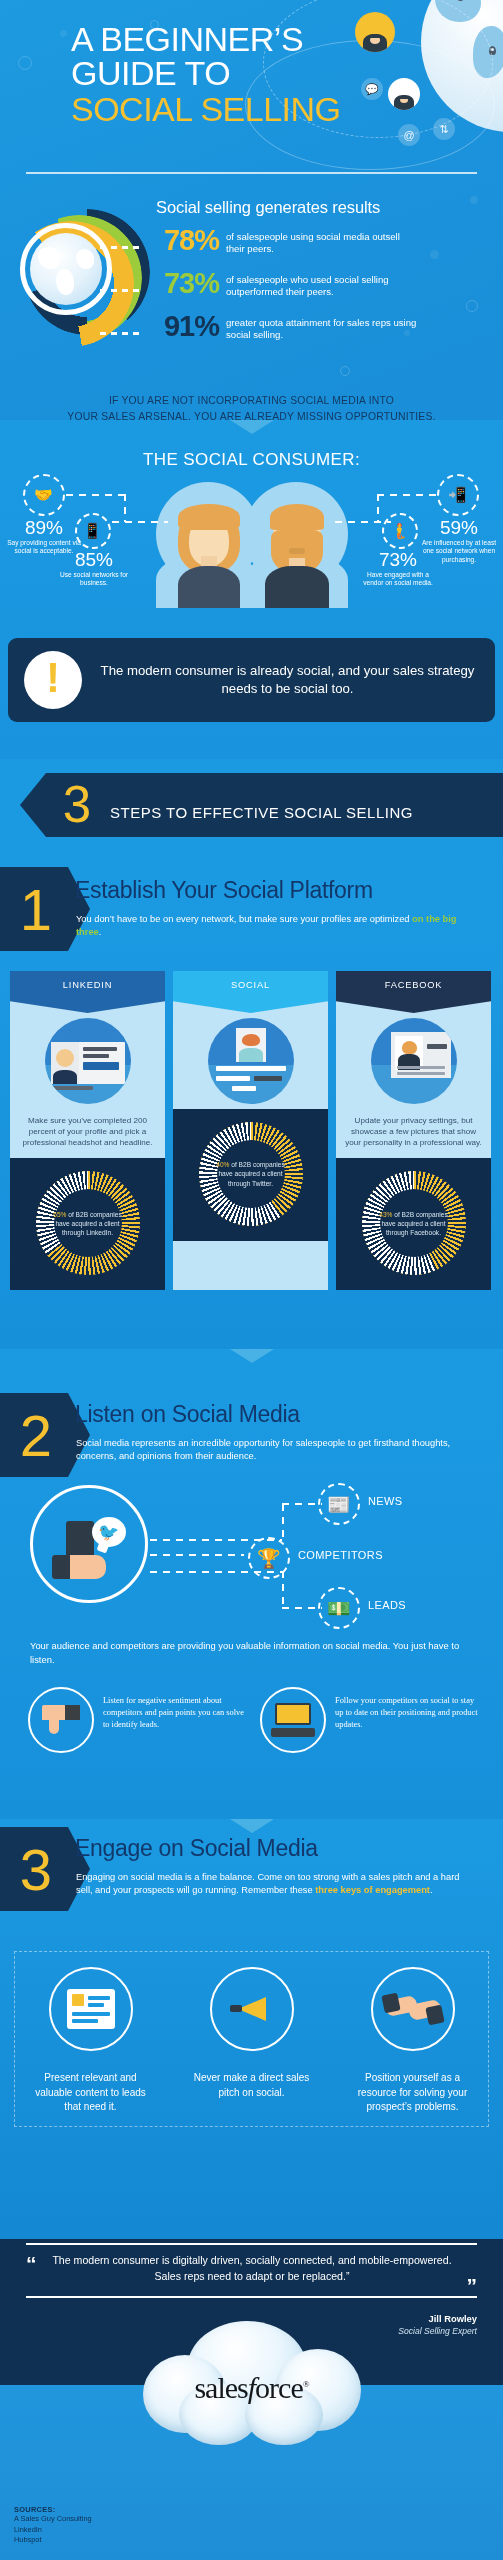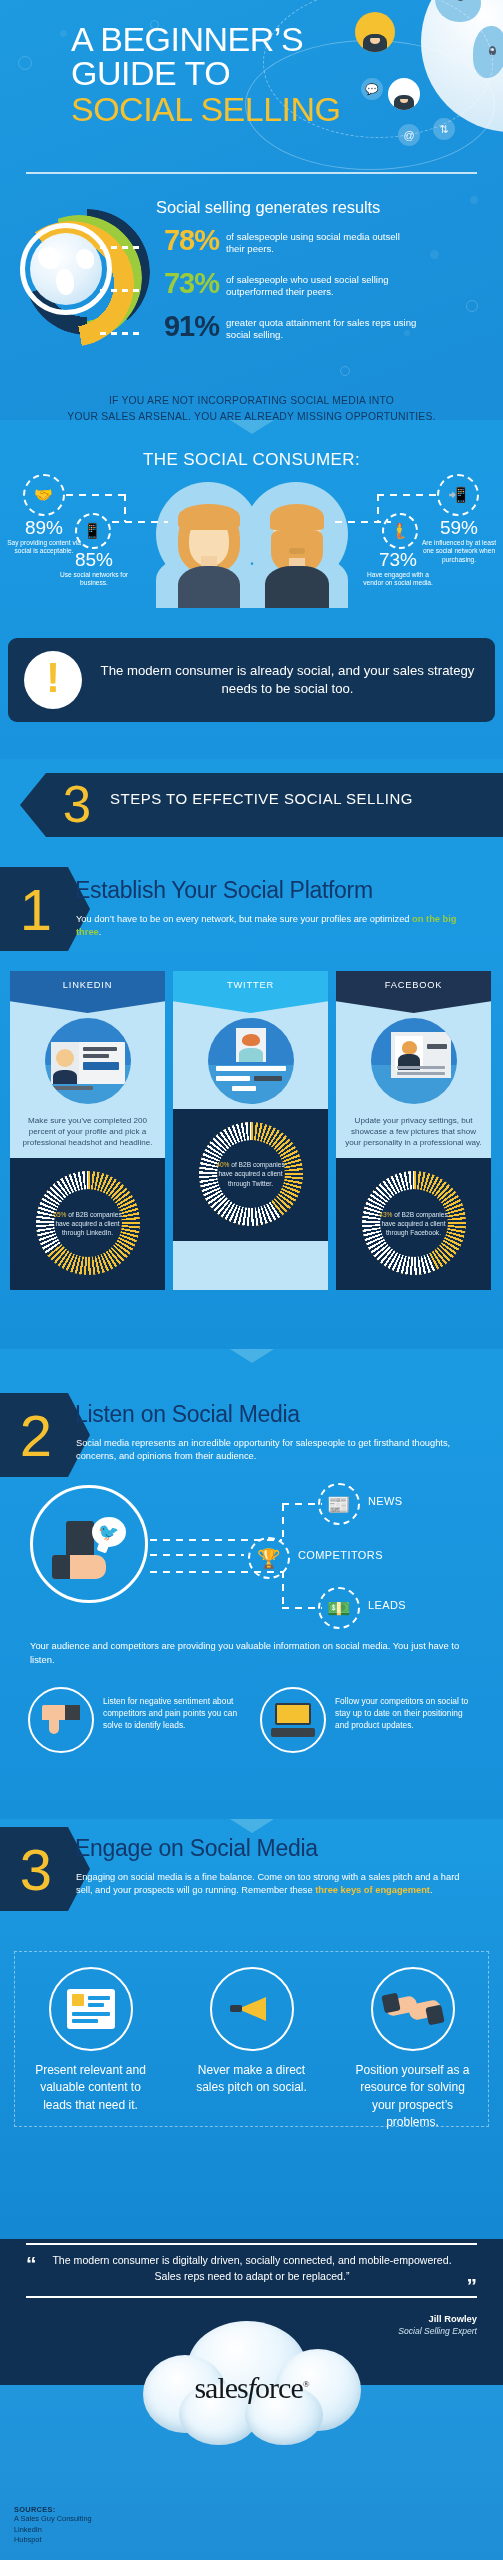--- a/index.html
+++ b/index.html
@@ -174,21 +174,21 @@
   
   .stepsband { position:relative; width:503px; height:100px; background:#1b9ae2; overflow:hidden; }
   .band-inner { position:absolute; left:46px; top:14px; right:0; height:64px; background:#123456; }
   .band-arrow {
     position:absolute; left:46px; top:14px;
     width:0; height:0; border-top:32px solid transparent; border-bottom:32px solid transparent;
     border-right:26px solid #123456; transform:translateX(-26px);
   }
   .band-num { position:absolute; left:54px; top:14px; width:46px; height:64px;
     color:#f5c131; font-size:51px; font-weight:400; line-height:64px; text-align:center; }
-  .band-txt { position:absolute; left:110px; top:8px; height:76px; line-height:64px;
+  .band-txt { position:absolute; left:110px; top:22px; height:76px; line-height:64px;
     color:#ffffff; font-size:15px; font-weight:300; letter-spacing:.5px;text-align:center; }
 
   
   .step { position:relative; width:503px; overflow:hidden; }
   .step-tag {
     position:absolute; left:0; width:68px; height:84px; background:#123456;
   }
   .step-tag .tip {
     position:absolute; right:-22px; top:0; width:0; height:0;
     border-top:42px solid transparent; border-bottom:42px solid transparent;
@@ -255,37 +255,37 @@
   .handp { position:absolute; left:0; bottom:0; width:54px; height:24px; background:#f6c39b; border-radius:4px 10px 10px 4px; }
   .cuff { position:absolute; left:0; bottom:0; width:18px; height:24px; background:#2e3a45; border-radius:3px 0 0 3px; }
   .bubble-tw { position:absolute; right:0; top:0; width:34px; height:30px; background:#ffffff; border-radius:50%; display:flex; align-items:center; justify-content:center; color:#f5c131; font-size:17px; }
   .bubble-tw::after { content:''; position:absolute; left:6px; bottom:-5px; width:10px; height:10px; background:#ffffff; border-radius:2px; transform:rotate(20deg); }
   .node { position:absolute; width:42px; height:42px; }
   .node .ring { position:absolute; inset:0; border:2px dashed #ffffff; border-radius:50%; }
   .node .gl { position:absolute; inset:7px; display:flex; align-items:center; justify-content:center; font-size:19px; }
   .nodelbl { position:absolute; color:#ffffff; font-size:11px; letter-spacing:.4px; }
   .listen-sub { position:absolute; left:30px; top:290px; width:430px; color:#ffffff; font-size:9.4px; line-height:1.5; }
   .duo { position:absolute; left:28px; top:338px; width:450px; display:flex; gap:14px; }
-  .duo .item { width:218px; display:flex; align-items:flex-start; }
+  .duo .item { width:218px; display:flex; align-items:flex-start;font-family:Liberation Serif, serif; }
   .duo .ic { flex:0 0 auto; width:66px; height:66px; border-radius:50%; border:2px solid #ffffff; display:flex; align-items:center; justify-content:center; position:relative; }
   .duo .tx { margin-left:9px; color:#ffffff; font-size:8.4px; line-height:1.45; padding-top:8px; }
   .thumbdown { position:relative; width:38px; height:30px; }
   .thumbdown .pad { position:absolute; left:0; top:0; width:24px; height:15px; background:#f6c39b; border-radius:2px 2px 0 0; }
   .thumbdown .thb { position:absolute; left:7px; top:14px; width:10px; height:15px; background:#f6c39b; border-radius:0 0 5px 5px; }
   .thumbdown .sl { position:absolute; right:0; top:0; width:15px; height:15px; background:#3a3f44; }
   .laptop { position:relative; width:44px; height:34px; }
   .laptop .scr { position:absolute; left:4px; top:0; width:36px; height:22px; background:#f5c131; border:2px solid #2e3a45; border-radius:2px; }
   .laptop .base { position:absolute; left:0; bottom:0; width:44px; height:9px; background:#3a4248; border-radius:2px; }
 
   
   .step3 { height:420px; background:linear-gradient(180deg,#1b9ae2 0%,#1488d2 100%); }
   .trio { position:absolute; left:14px; top:148px; width:475px; display:flex; gap:8px; }
   .trio .t { width:153px; text-align:center; }
   .trio .circ { width:84px; height:84px; border-radius:50%; border:2px solid #ffffff; margin:0 auto; display:flex; align-items:center; justify-content:center; }
-  .trio .cap { margin-top:11px; color:#ffffff; font-size:12px; line-height:1.45; padding:0 12px; }
+  .trio .cap { margin-top:20px; color:#ffffff; font-size:10px; line-height:1.45; padding:0 12px; }
   .tablet { position:relative; width:48px; height:40px; }
   .tablet .bd { position:absolute; inset:0; background:#ffffff; border-radius:3px; }
   .tablet .bar { position:absolute; left:5px; height:4px; background:#1b9ae2; border-radius:1px; }
   .tablet .sq { position:absolute; background:#f5c131; border-radius:1px; }
   .mega { position:relative; width:48px; height:40px; }
   .mega .cone { position:absolute; left:10px; top:8px; width:0; height:0; border-top:12px solid transparent; border-bottom:12px solid transparent; border-right:28px solid #f5c131; }
   .mega .hdl { position:absolute; left:2px; top:16px; width:12px; height:7px; background:#2e3a45; border-radius:2px; }
   .shake { position:relative; width:56px; height:34px; }
   .shake .a1 { position:absolute; left:0; top:6px; width:32px; height:16px; background:#f6c39b; border-radius:8px; transform:rotate(-12deg); }
   .shake .a2 { position:absolute; right:0; top:10px; width:32px; height:16px; background:#f6c39b; border-radius:8px; transform:rotate(-12deg); }
@@ -525,21 +525,21 @@
               <div class="hole"></div>
             <div class="gtxt">
               <b>65%</b><span> of B2B companies have acquired a client through LinkedIn.</span>
             </div>
           </div>
         </div>
       </div>
 
       <div class="card">
         <div class="ribbon rb-tw">
-          <div class="lbl">TWITTER</div>
+          <div class="lbl">SOCIAL</div>
         </div>
         <div class="card-art">
           <div class="artcirc">
             <div class="twbox">
                 <div class="h"></div>
                 <div class="b"></div>
               </div>
             <div class="twline" style="top:48px;width:70px;"></div>
             <div class="twline" style="top:58px;width:34px;"></div>
             <div class="fbl" style="left:46px;top:58px;width:28px;height:5px;background:#3f4a57;"></div>

